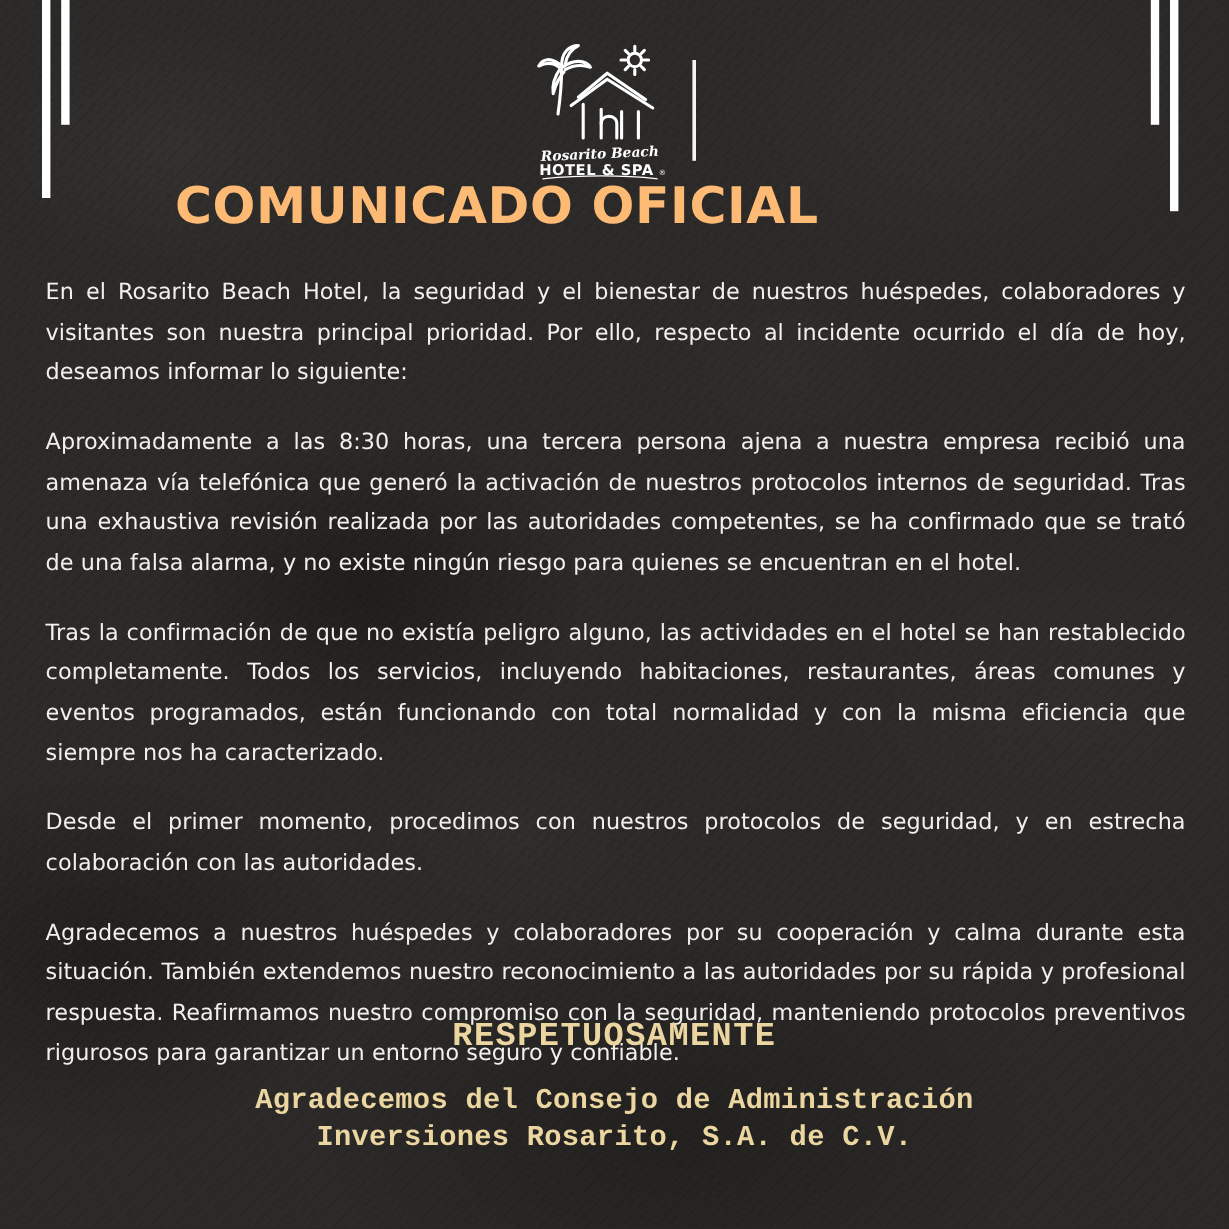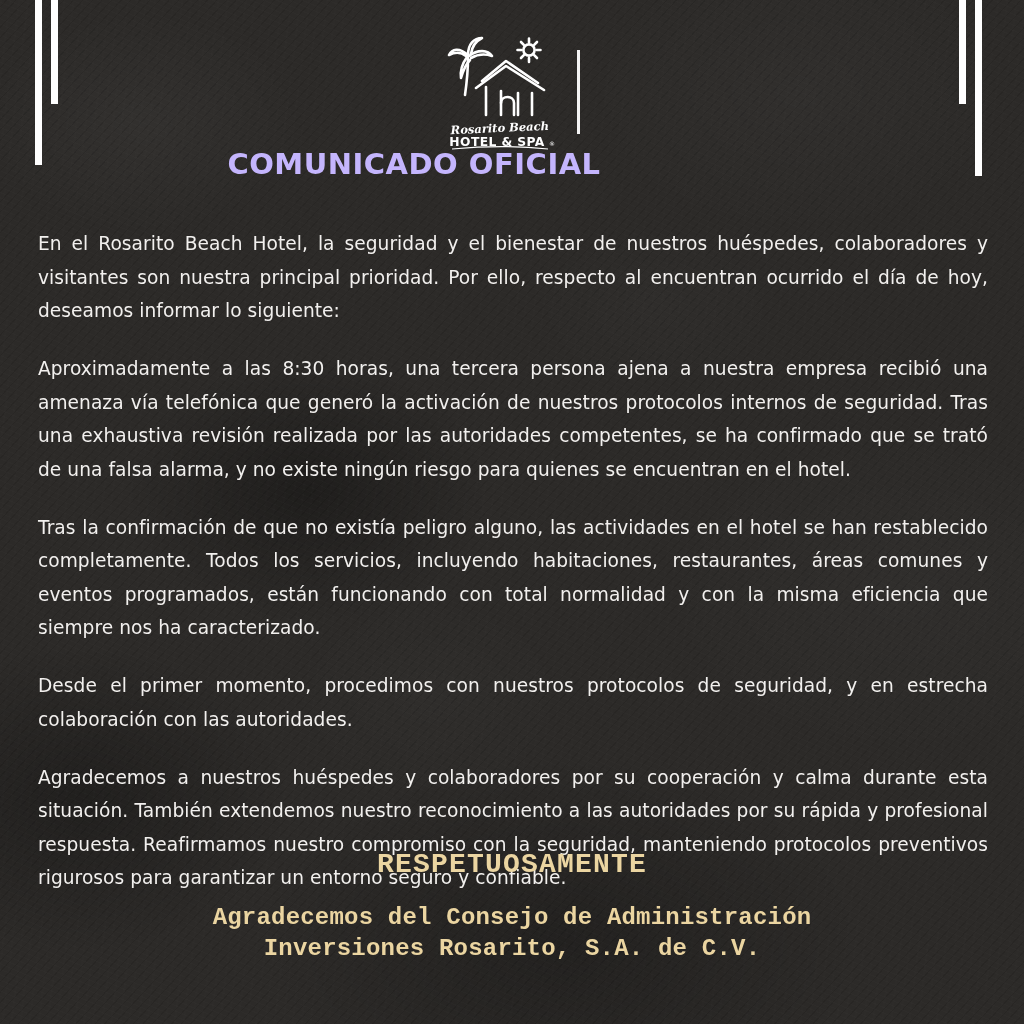--- a/index.html
+++ b/index.html
@@ -65,23 +65,23 @@
   .logo-hotel svg{ display:block; }
   .logo-divider{ width:3px; height:84px; background:#ffffff; opacity:.95; }
   .logo-100 svg{ display:block; }
 
   
   .title{
     position:absolute; top:147px; left:0; width:828px;
     text-align:center;
     font-family:"DejaVu Sans", sans-serif;
     font-weight:700;
-    font-size:29px;
+    font-size:42px;
     letter-spacing:.5px;
-    color:#c4b5fd;
+    color:#fdba74;
     white-space:nowrap;
   }
 
   
   .body-copy{
     position:absolute;
     top:227px; left:38px;
     width:950px;
   }
   .para{
@@ -153,21 +153,21 @@
       </svg>
     </div>
 
     <div class="logo-divider"></div>
 
   </div>
 
   <div class="title">COMUNICADO OFICIAL</div>
 
   <div class="body-copy">
-    <p class="para">En el Rosarito Beach Hotel, la seguridad y el bienestar de nuestros huéspedes, colaboradores y visitantes son nuestra principal prioridad. Por ello, respecto al encuentran ocurrido el día de hoy, deseamos informar lo siguiente:</p>
+    <p class="para">En el Rosarito Beach Hotel, la seguridad y el bienestar de nuestros huéspedes, colaboradores y visitantes son nuestra principal prioridad. Por ello, respecto al incidente ocurrido el día de hoy, deseamos informar lo siguiente:</p>
     <p class="para">Aproximadamente a las 8:30 horas, una tercera persona ajena a nuestra empresa recibió una amenaza vía telefónica que generó la activación de nuestros protocolos internos de seguridad. Tras una exhaustiva revisión realizada por las autoridades competentes, se ha confirmado que se trató de una falsa alarma, y no existe ningún riesgo para quienes se encuentran en el hotel.</p>
     <p class="para">Tras la confirmación de que no existía peligro alguno, las actividades en el hotel se han restablecido completamente. Todos los servicios, incluyendo habitaciones, restaurantes, áreas comunes y eventos programados, están funcionando con total normalidad y con la misma eficiencia que siempre nos ha caracterizado.</p>
     <p class="para">Desde el primer momento, procedimos con nuestros protocolos de seguridad, y en estrecha colaboración con las autoridades.</p>
     <p class="para">Agradecemos a nuestros huéspedes y colaboradores por su cooperación y calma durante esta situación. También extendemos nuestro reconocimiento a las autoridades por su rápida y profesional respuesta. Reafirmamos nuestro compromiso con la seguridad, manteniendo protocolos preventivos rigurosos para garantizar un entorno seguro y confiable.</p>
   </div>
 
   <div class="sign sign-heading">RESPETUOSAMENTE</div>
   <div class="sign sign-lines">
     <div class="sign-line">Agradecemos del Consejo de Administración</div>
     <div class="sign-line">Inversiones Rosarito, S.A. de C.V.</div>

